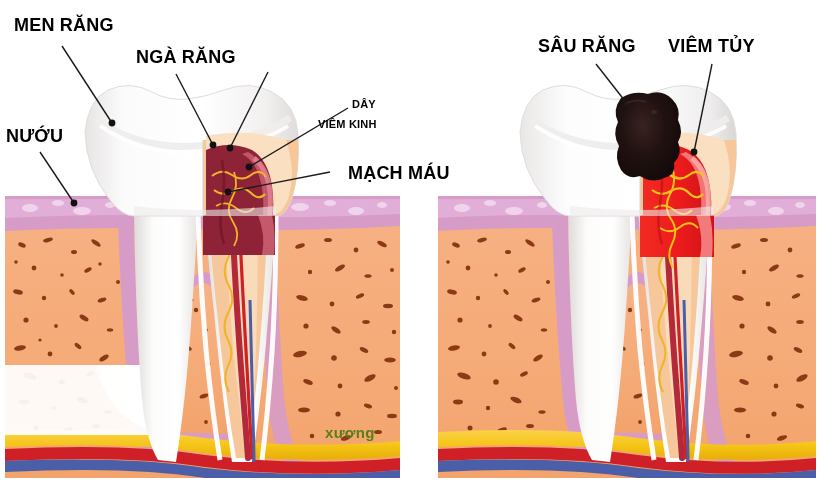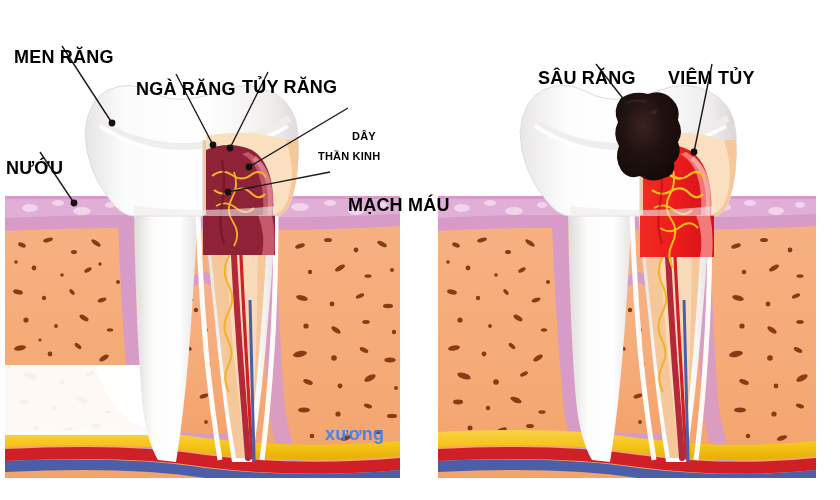--- a/index.html
+++ b/index.html
@@ -1,23 +1,23 @@
 <!DOCTYPE html>
 <html><head>
 <meta charset="utf-8">
 <style>
   html,body{margin:0;padding:0;background:#ffffff;}
   body{width:840px;height:500px;overflow:hidden;
        font-family:"Liberation Sans","DejaVu Sans",sans-serif;}
   #stage{position:relative;width:840px;height:500px;background:#fff;}
   #stage svg{position:absolute;left:0;top:0;}
   .lbl{position:absolute;font-weight:bold;color:#000;letter-spacing:.2px;
-       white-space:pre;line-height:1.08;font-size:18px;margin-top:32px;}
+       white-space:pre;line-height:1.08;font-size:18px;}
   .lbl.two{font-size:11px;}
-  .wm{position:absolute;color:#3b82f6;font-size:18px;font-weight:600;
+  .wm{position:absolute;color:#4d7c0f;font-size:15px;font-weight:600;
       opacity:.92;letter-spacing:.3px;}
 </style>
 </head>
 <body>
 
 <div id="stage">
 
 <svg width="840" height="500" viewBox="0 0 840 500">
   <defs>
     <linearGradient id="enamelG" x1="0" y1="0" x2="1" y2="0">
@@ -407,22 +407,21 @@
     <circle cx="230" cy="148" r="3.4"></circle>
     <circle cx="249" cy="167" r="3.4"></circle>
     <circle cx="228" cy="192" r="3.4"></circle>
     <circle cx="74" cy="203" r="3.4"></circle>
     <circle cx="694" cy="152" r="3.4"></circle>
   </g>
 </svg>
 
 <div class="lbl" style="left:14px;top:16px;">MEN RĂNG</div>
 <div class="lbl" style="left:136px;top:48px;">NGÀ RĂNG</div>
-<div class="lbl" style="left:242px;top:46px;">TỦY RĂNG</div>
 <div class="lbl two" style="left:352px;top:99px;">DÂY</div>
-<div class="lbl two" style="left:318px;top:119px;">THẦN KINH</div>
+<div class="lbl two" style="left:318px;top:119px;">VIÊM KINH</div>
 <div class="lbl" style="left:348px;top:164px;">MẠCH MÁU</div>
 <div class="lbl" style="left:6px;top:127px;">NƯỚU</div>
 <div class="lbl" style="left:668px;top:37px;">VIÊM TỦY</div>
 <div class="lbl" style="left:538px;top:37px;">SÂU RĂNG</div>
 <div class="wm" style="left:325px;top:424px;">xương</div>
 
 </div>
 
 </body></html>

